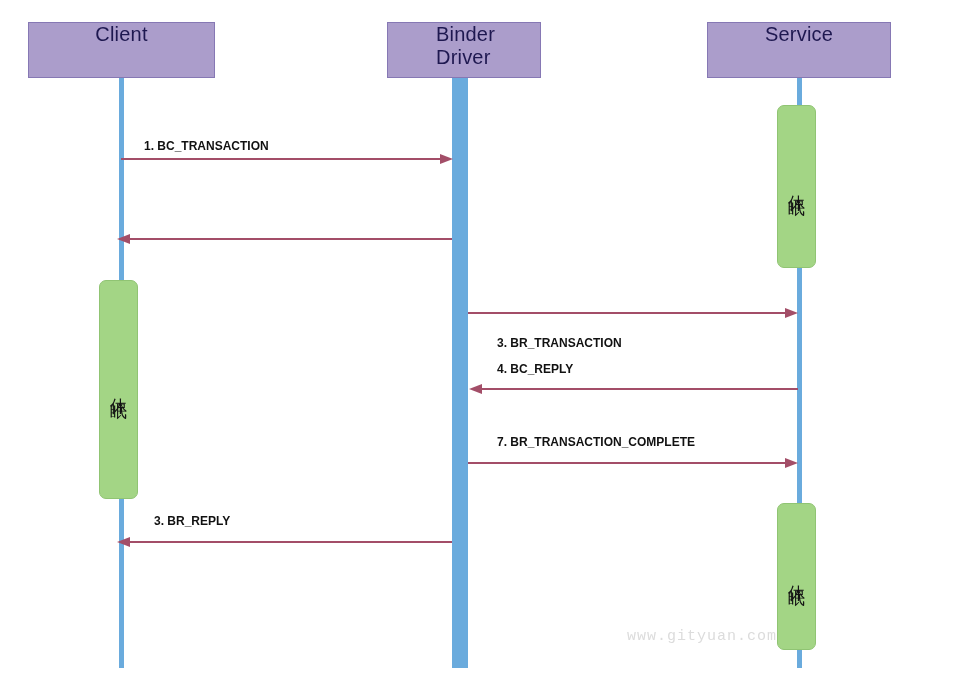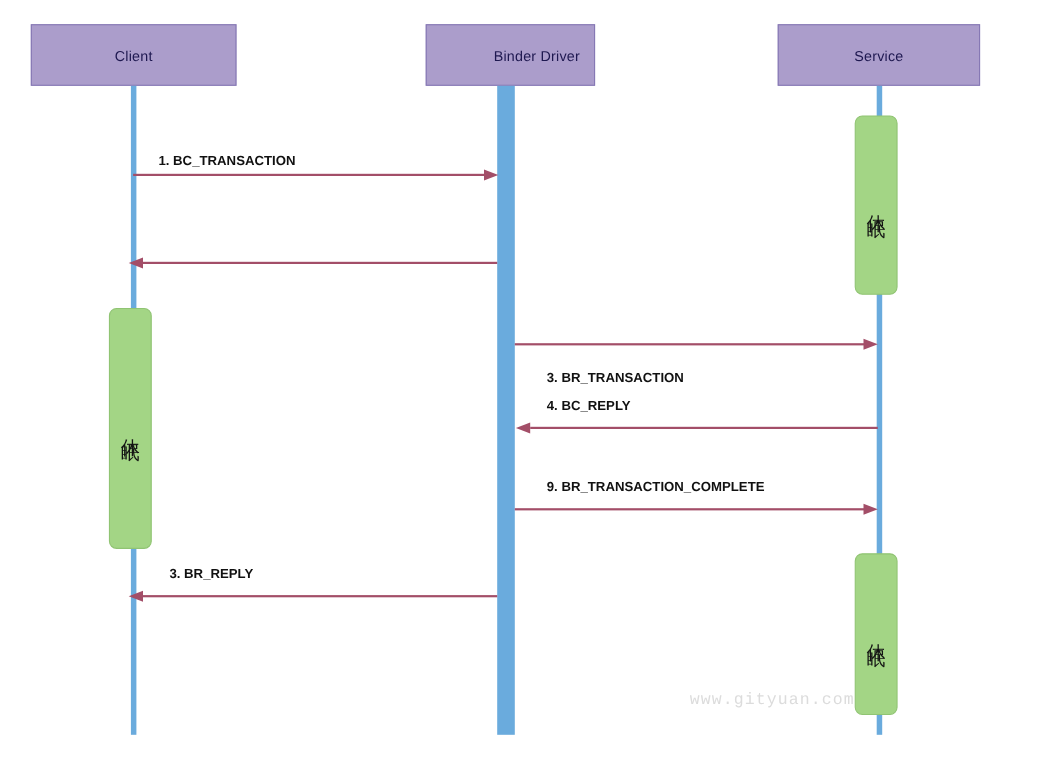--- a/index.html
+++ b/index.html
@@ -14,23 +14,23 @@
 
   
   .actor-box {
     position: absolute;
     top: 22px;
     height: 56px;
     background: #ab9dcb;
     border: 1px solid #8678b4;
     box-sizing: border-box;
     display: flex;
-    align-items: center;
+    align-items: flex-start;
     justify-content: center;
-    font-size: 13px;
+    font-size: 20px;
     color: #1e1850;
     letter-spacing: 0.2px;
   }
   .actor-client  { left: 28px;  width: 187px; }
   .actor-driver  { left: 387px; width: 154px; padding-left: 48px; }
   .actor-service { left: 707px; width: 184px; }
 
   
   .lifeline {
     position: absolute;
@@ -144,21 +144,21 @@
   <div class="arrowhead left" style="left:117px; top:234px;"></div>
 
   <div class="msg-label" style="left:497px; top:291px;margin-top:45px;">3. BR_TRANSACTION</div>
   <div class="msg-line" style="left:468px; top:312px; width:318px;"></div>
   <div class="arrowhead right" style="left:785px; top:308px;"></div>
 
   <div class="msg-label" style="left:497px; top:362px;">4. BC_REPLY</div>
   <div class="msg-line" style="left:482px; top:388px; width:316px;"></div>
   <div class="arrowhead left" style="left:469px; top:384px;"></div>
 
-  <div class="msg-label" style="left:497px; top:435px;">9. BR_TRANSACTION_COMPLETE</div>
+  <div class="msg-label" style="left:497px; top:435px;">7. BR_TRANSACTION_COMPLETE</div>
   <div class="msg-line" style="left:468px; top:462px; width:318px;"></div>
   <div class="arrowhead right" style="left:785px; top:458px;"></div>
 
   <div class="msg-label" style="left:154px; top:514px;">3. BR_REPLY</div>
   <div class="msg-line" style="left:130px; top:541px; width:322px;"></div>
   <div class="arrowhead left" style="left:117px; top:537px;"></div>
 
   <div class="wm-site">www.gityuan.com</div>
 
 </div>

